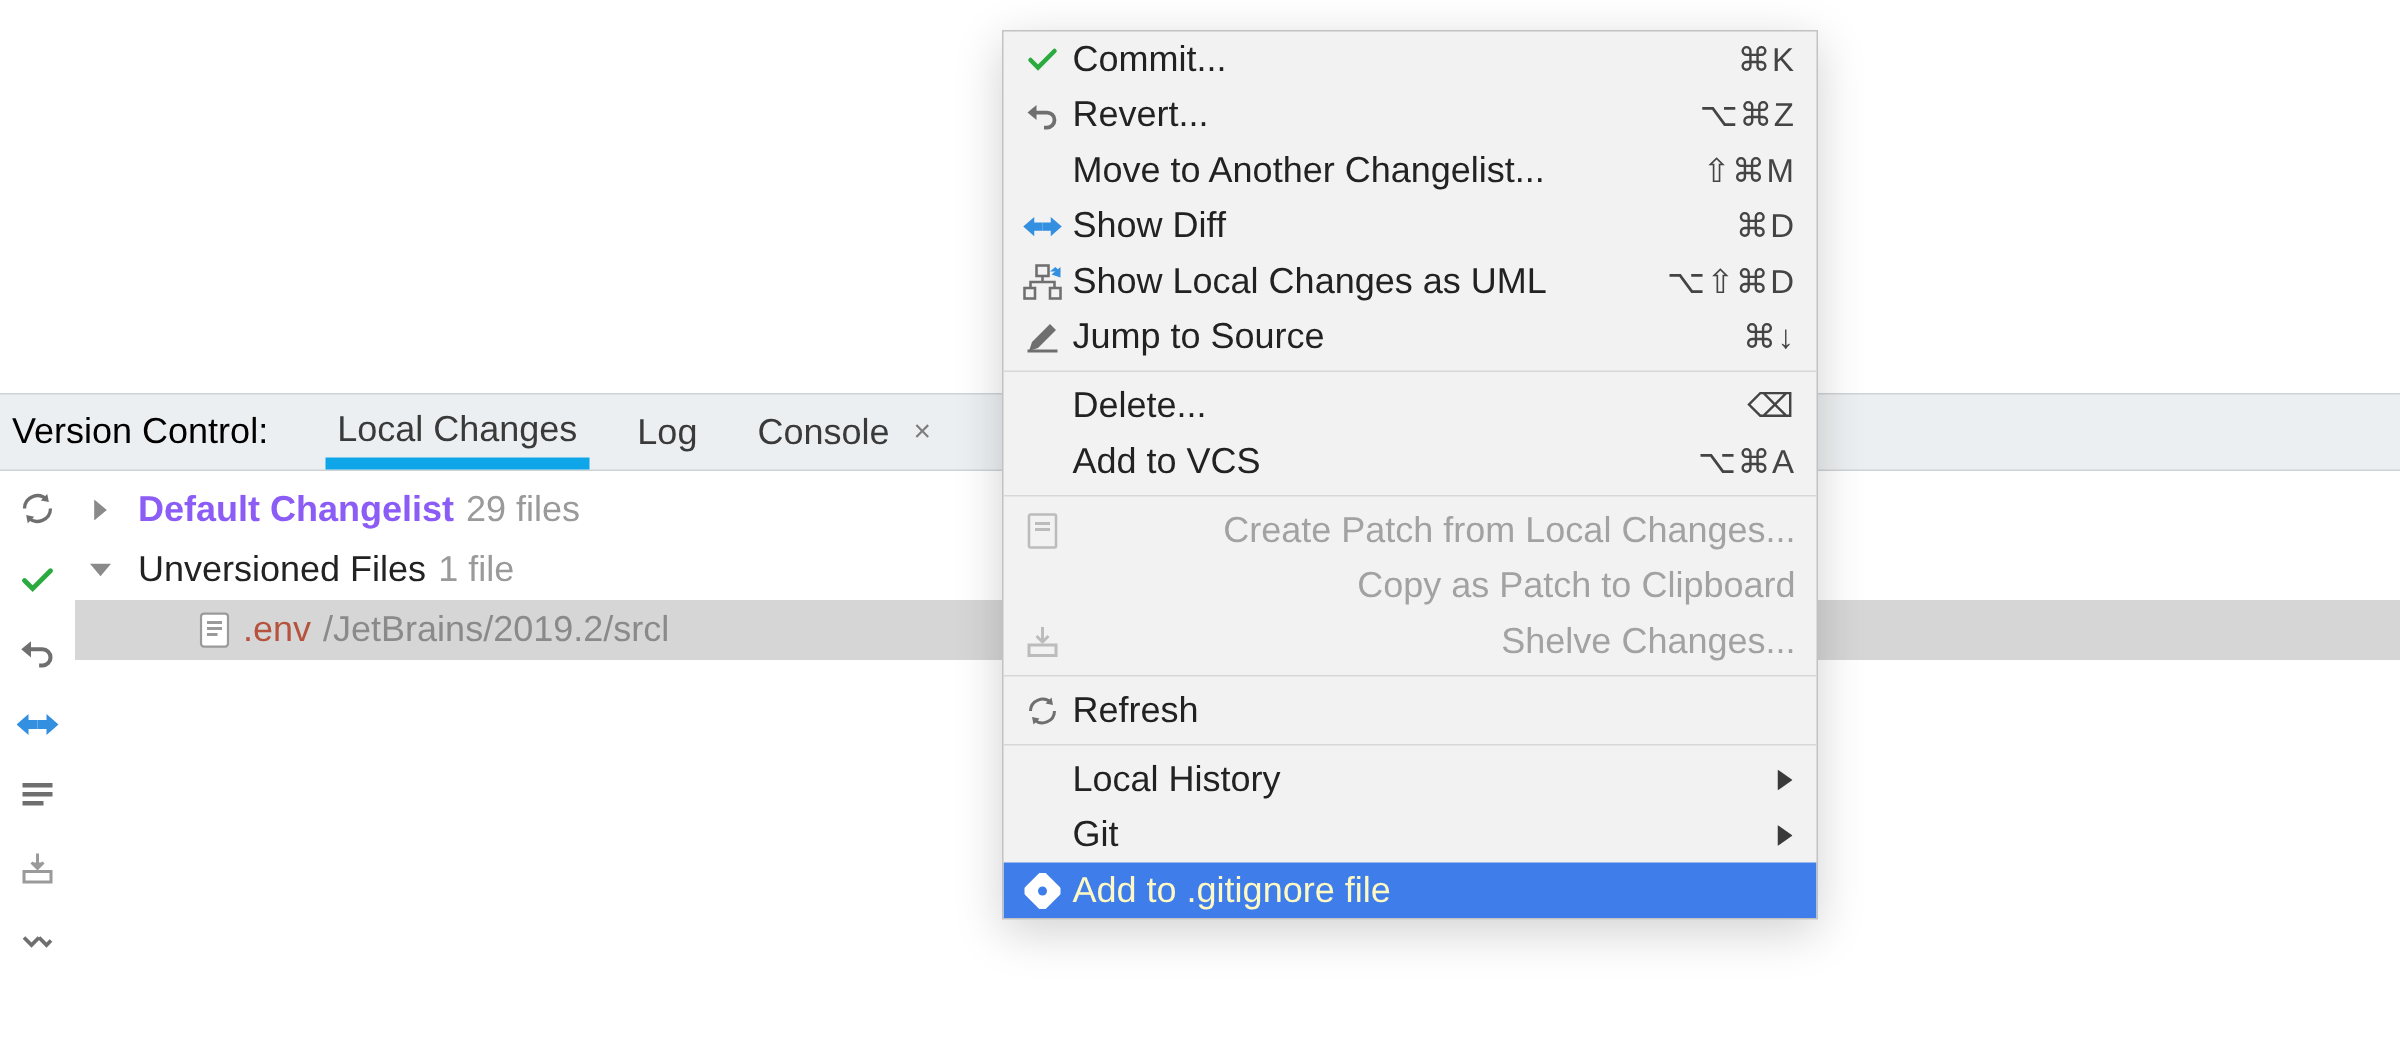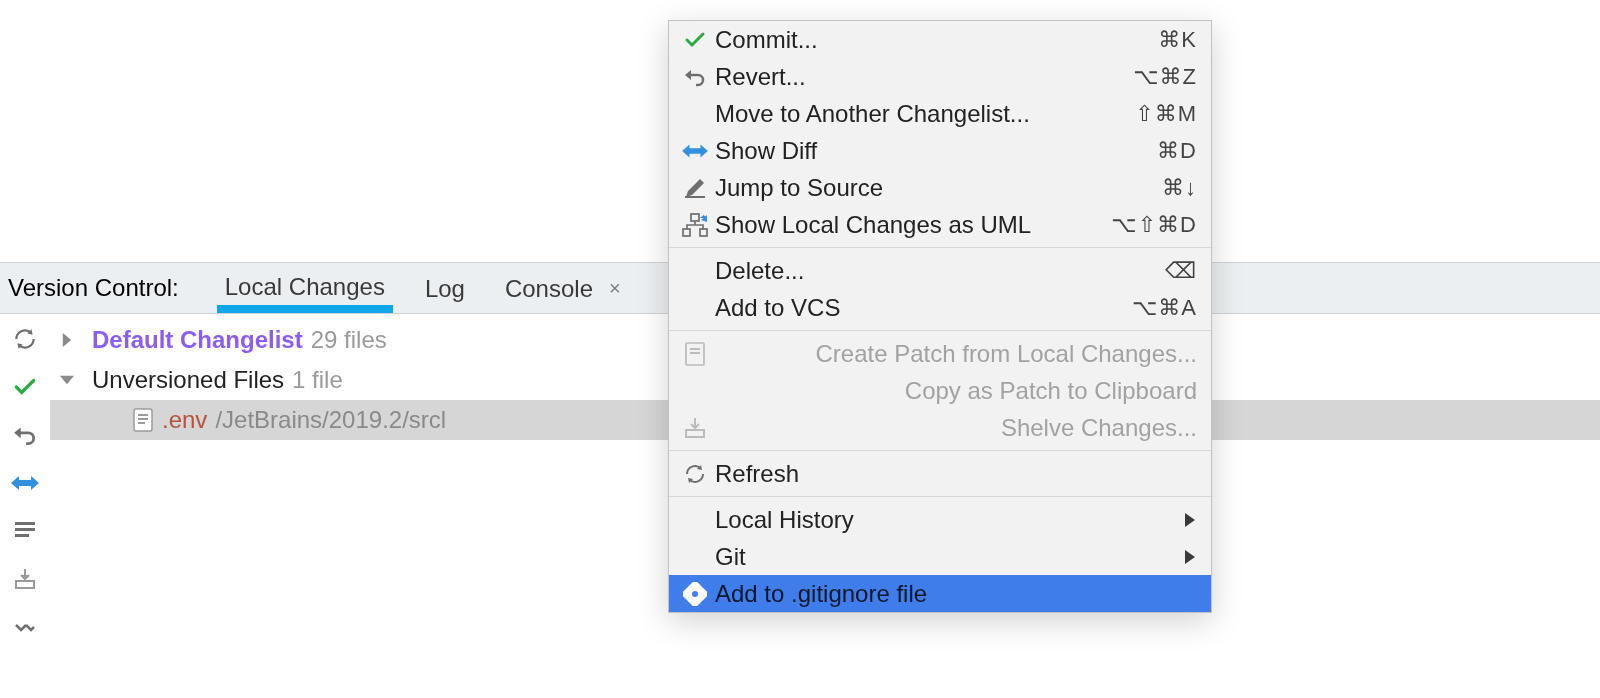--- a/index.html
+++ b/index.html
@@ -105,21 +105,21 @@
     padding: 0 14px 0 8px;
     color: #222;
   }
   .menu-item .mi-icon { width: 36px; display: flex; align-items: center; justify-content: center; }
   .menu-item .mi-label { flex: 1; padding-left: 2px; }
   .menu-item .mi-short { color: #444; font-size: 22px; letter-spacing: 1px; }
   .menu-item .mi-sub { color: #444; font-size: 14px; padding-right: 2px; }
   .menu-item.disabled { color: #a2a2a2; text-align: right; }
   .menu-item.highlight {
     background: #3f7eea;
-    color: #0f172a;
+    color: #fef9c3;
   }
   .menu-sep {
     height: 1px;
     background: #d7d7d7;
     margin: 4px 0;
   }
 
   svg { display: block; }
 </style>
 </head>
@@ -245,42 +245,42 @@
         <svg width="26" height="22" viewBox="0 0 28 24">
           <path fill="#338fe0" d="M0 12l8-7v4h6v6H8v4z"></path>
           <path fill="#338fe0" d="M28 12l-8 7v-4h-6V9h6V5z"></path>
         </svg>
       </span>
       <span class="mi-label">Show Diff</span>
       <span class="mi-short">⌘D</span>
     </div>
     <div class="menu-item">
       <span class="mi-icon">
-        <svg width="24" height="24" viewBox="0 0 24 24">
-          <path fill="#6f6f6f" d="M3 21l2-6 12-12 4 4-12 12zM15 5l4 4"></path>
-          <rect x="2" y="20" width="20" height="2" fill="#6f6f6f"></rect>
-        </svg>
-      </span>
-      <span class="mi-label">Jump to Source</span>
-      <span class="mi-short">⌘↓</span>
-    </div>
-    <div class="menu-item">
-      <span class="mi-icon">
         <svg width="26" height="24" viewBox="0 0 26 24">
           <rect x="9" y="1" width="8" height="7" fill="none" stroke="#6f6f6f" stroke-width="1.7"></rect>
           <rect x="1" y="16" width="7" height="7" fill="none" stroke="#6f6f6f" stroke-width="1.7"></rect>
           <rect x="18" y="16" width="7" height="7" fill="none" stroke="#6f6f6f" stroke-width="1.7"></rect>
           <path d="M13 8v4M13 12H5v4M13 12h8v4" fill="none" stroke="#6f6f6f" stroke-width="1.7"></path>
           <path fill="#338fe0" d="M19 7l6-5v3.5h0V9h0z" transform="translate(0 0)"></path>
           <path fill="#338fe0" d="M26 3l-7 0 3.5-3z" transform="translate(-1 2)"></path>
         </svg>
       </span>
       <span class="mi-label">Show Local Changes as UML</span>
       <span class="mi-short">⌥⇧⌘D</span>
     </div>
+    <div class="menu-item">
+      <span class="mi-icon">
+        <svg width="24" height="24" viewBox="0 0 24 24">
+          <path fill="#6f6f6f" d="M3 21l2-6 12-12 4 4-12 12zM15 5l4 4"></path>
+          <rect x="2" y="20" width="20" height="2" fill="#6f6f6f"></rect>
+        </svg>
+      </span>
+      <span class="mi-label">Jump to Source</span>
+      <span class="mi-short">⌘↓</span>
+    </div>
     <div class="menu-sep"></div>
     <div class="menu-item">
       <span class="mi-icon"></span>
       <span class="mi-label">Delete...</span>
       <span class="mi-short">⌫</span>
     </div>
     <div class="menu-item">
       <span class="mi-icon"></span>
       <span class="mi-label">Add to VCS</span>
       <span class="mi-short">⌥⌘A</span>

